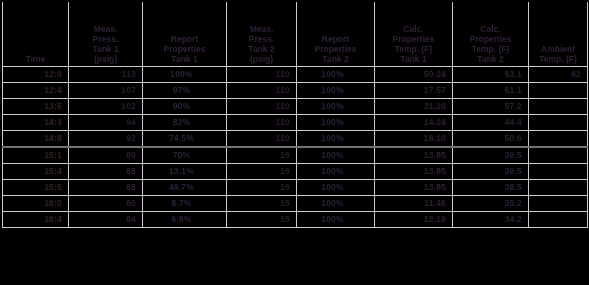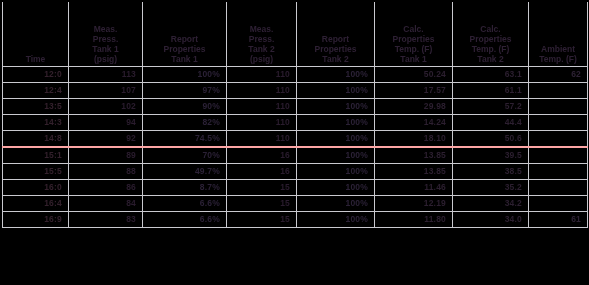--- a/index.html
+++ b/index.html
@@ -51,25 +51,25 @@
     height:15px;
     vertical-align:middle;
     text-align:right;
     padding-right:6px;
     color:#2a1c2e;
     font-weight:bold;
     letter-spacing:0.2px;
   }
   
   table.data-table tbody td.cell-time{ color:#33202c;margin-top:38px; }
-  table.data-table tbody td.cell-pct{ color:#2b2136; }
+  table.data-table tbody td.cell-pct{ color:#2b2136;text-align:center; }
   table.data-table tbody td.cell-temp{ color:#2c1f30;margin-top:48px; }
   table.data-table tbody td.cell-ambient{ color:#2d2134;margin-top:32px; }
   table.data-table tbody tr.row-sep td{
-    border-top:2px solid #fca5a5;
+    border-top:2px solid #737373;
   }
   col.c-time{width:66px;}
   col.c-mp1{width:74px;}
   col.c-rp1{width:84px;}
   col.c-mp2{width:70px;}
   col.c-rp2{width:78px;}
   col.c-ct1{width:78px;}
   col.c-ct2{width:76px;}
   col.c-amb{width:59px;}
   .table-border-top{
@@ -158,21 +158,21 @@
           <td class="cell-temp">17.57</td>
           <td class="cell-temp">61.1</td>
           <td class="cell-ambient"></td>
         </tr>
         <tr>
           <td class="cell-time">13:5</td>
           <td class="">102</td>
           <td class="cell-pct">90%</td>
           <td class="">110</td>
           <td class="cell-pct">100%</td>
-          <td class="cell-temp">29.98</td>
+          <td class="cell-temp">31.20</td>
           <td class="cell-temp">57.2</td>
           <td class="cell-ambient"></td>
         </tr>
         <tr>
           <td class="cell-time">14:3</td>
           <td class="">94</td>
           <td class="cell-pct">82%</td>
           <td class="">110</td>
           <td class="cell-pct">100%</td>
           <td class="cell-temp">14.24</td>
@@ -193,20 +193,30 @@
           <td class="cell-time">15:1</td>
           <td class="">89</td>
           <td class="cell-pct">70%</td>
           <td class="">16</td>
           <td class="cell-pct">100%</td>
           <td class="cell-temp">13.85</td>
           <td class="cell-temp">39.5</td>
           <td class="cell-ambient"></td>
         </tr>
         <tr>
+          <td class="cell-time">15:4</td>
+          <td class="">88</td>
+          <td class="cell-pct">13.1%</td>
+          <td class="">16</td>
+          <td class="cell-pct">100%</td>
+          <td class="cell-temp">13.85</td>
+          <td class="cell-temp">39.5</td>
+          <td class="cell-ambient"></td>
+        </tr>
+        <tr>
           <td class="cell-time">15:5</td>
           <td class="">88</td>
           <td class="cell-pct">49.7%</td>
           <td class="">16</td>
           <td class="cell-pct">100%</td>
           <td class="cell-temp">13.85</td>
           <td class="cell-temp">38.5</td>
           <td class="cell-ambient"></td>
         </tr>
         <tr>
@@ -221,26 +231,16 @@
         </tr>
         <tr>
           <td class="cell-time">16:4</td>
           <td class="">84</td>
           <td class="cell-pct">6.6%</td>
           <td class="">15</td>
           <td class="cell-pct">100%</td>
           <td class="cell-temp">12.19</td>
           <td class="cell-temp">34.2</td>
           <td class="cell-ambient"></td>
-        </tr>
-        <tr>
-          <td class="cell-time">16:9</td>
-          <td class="">83</td>
-          <td class="cell-pct">6.6%</td>
-          <td class="">15</td>
-          <td class="cell-pct">100%</td>
-          <td class="cell-temp">11.80</td>
-          <td class="cell-temp">34.0</td>
-          <td class="cell-ambient">61</td>
         </tr>
       </tbody>
   </table>
 </div>
 
 </body></html>

